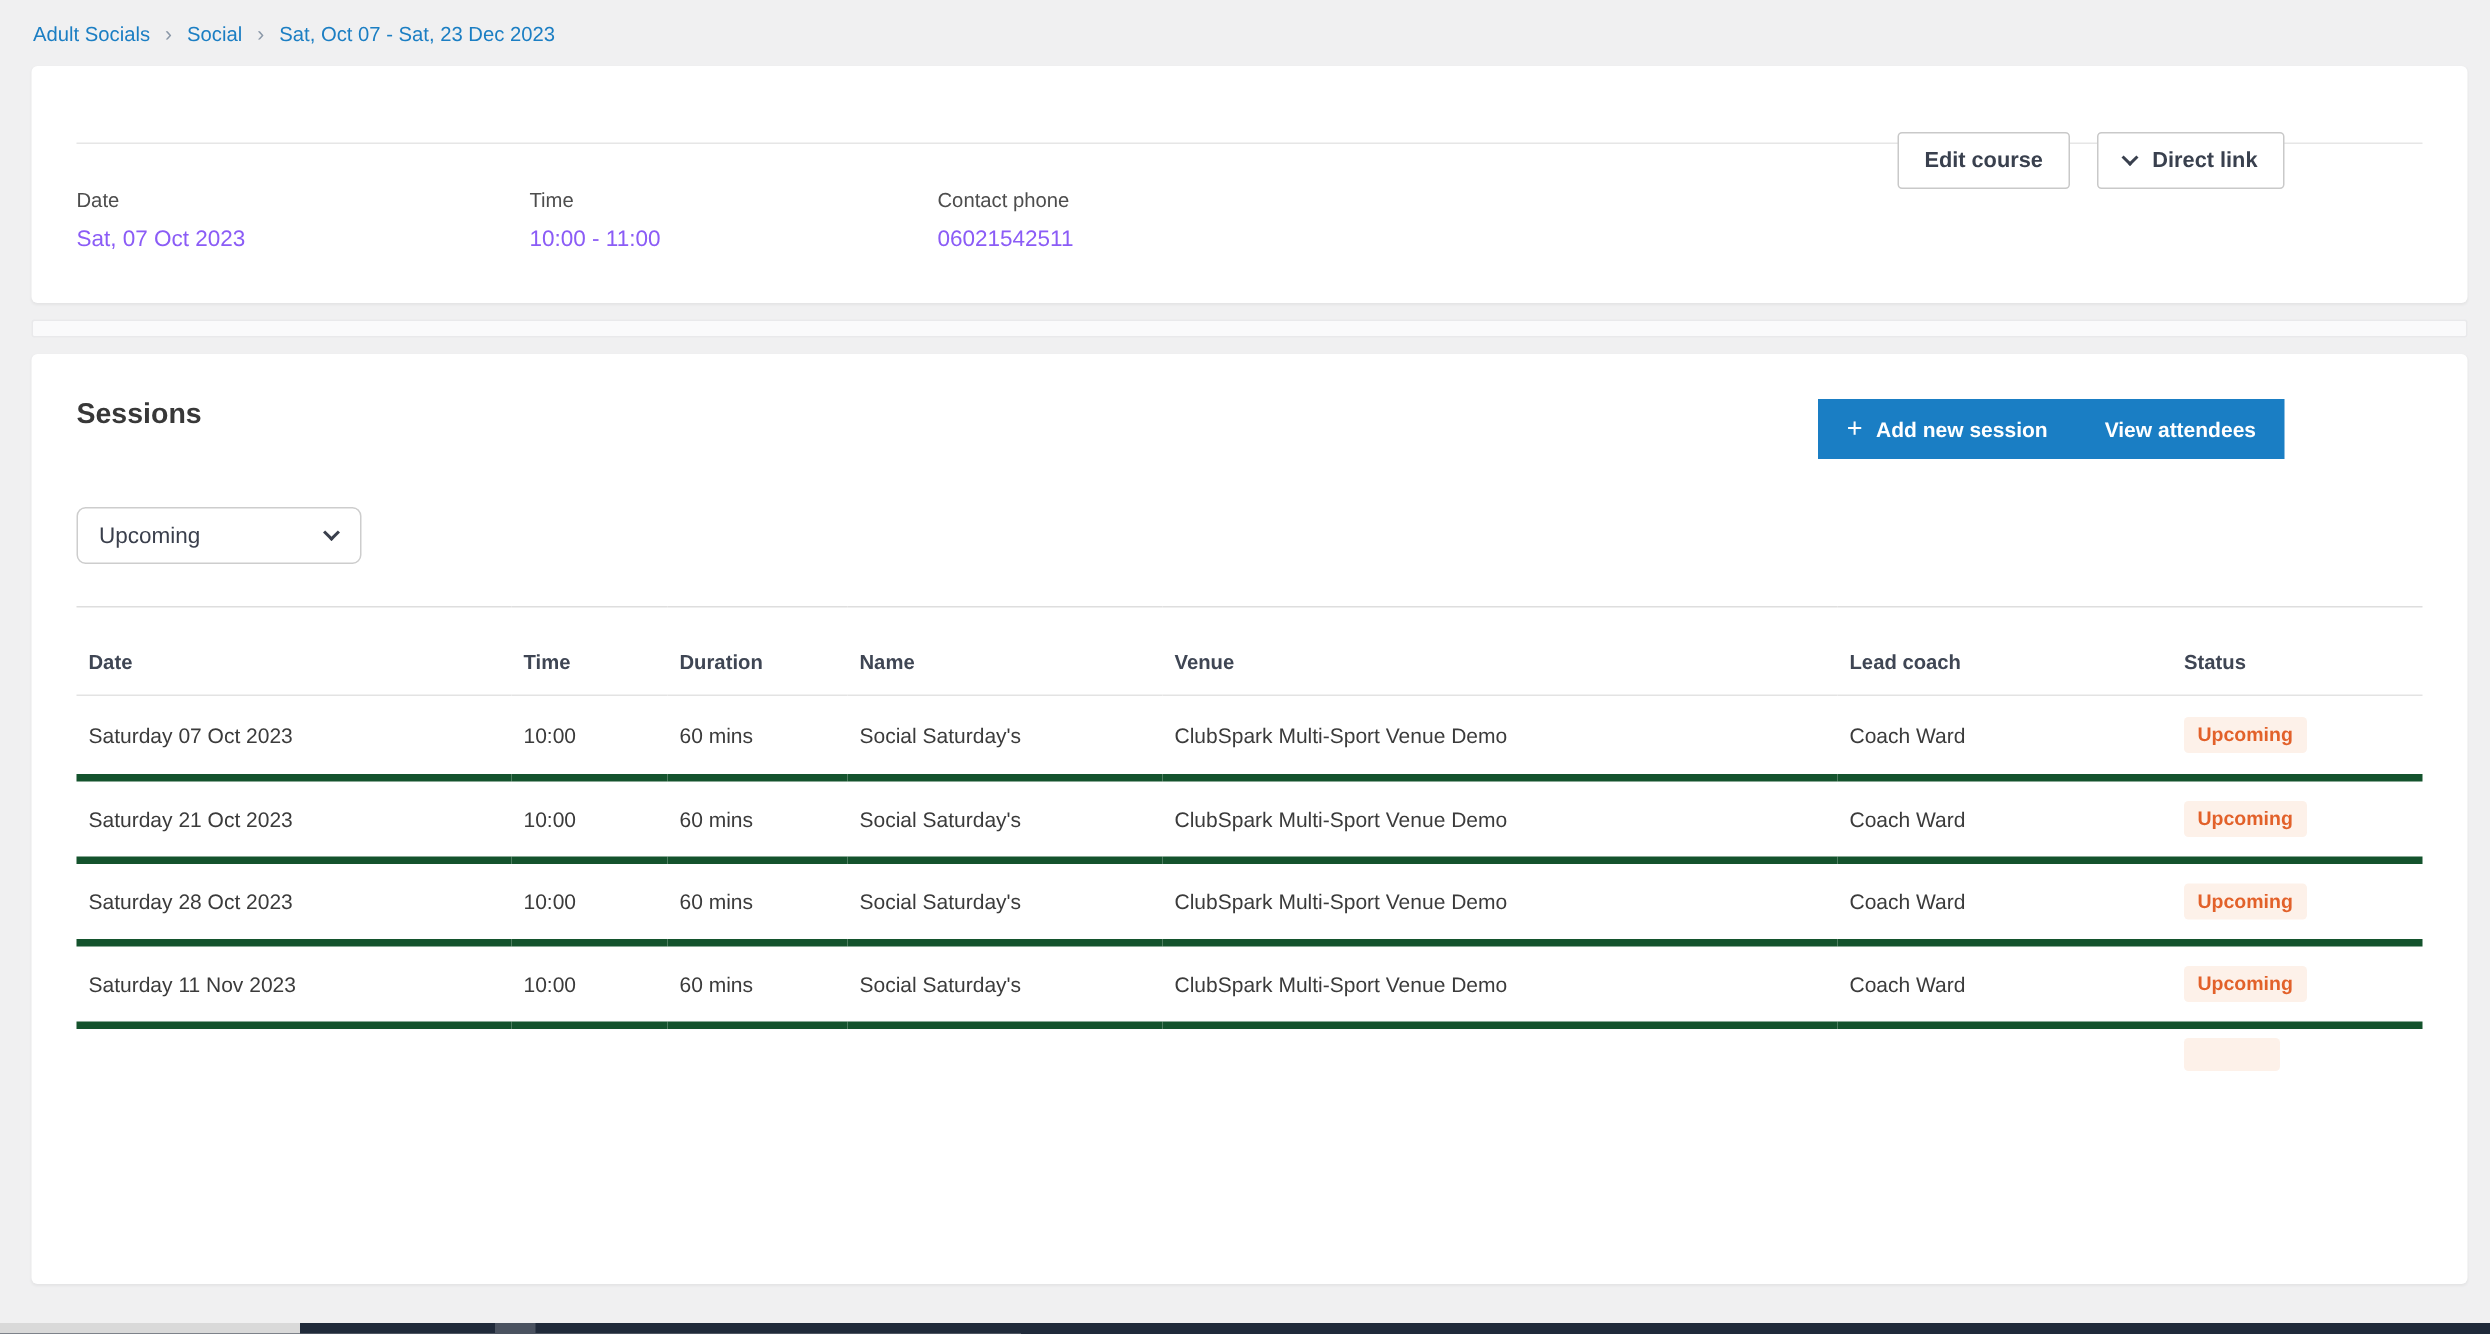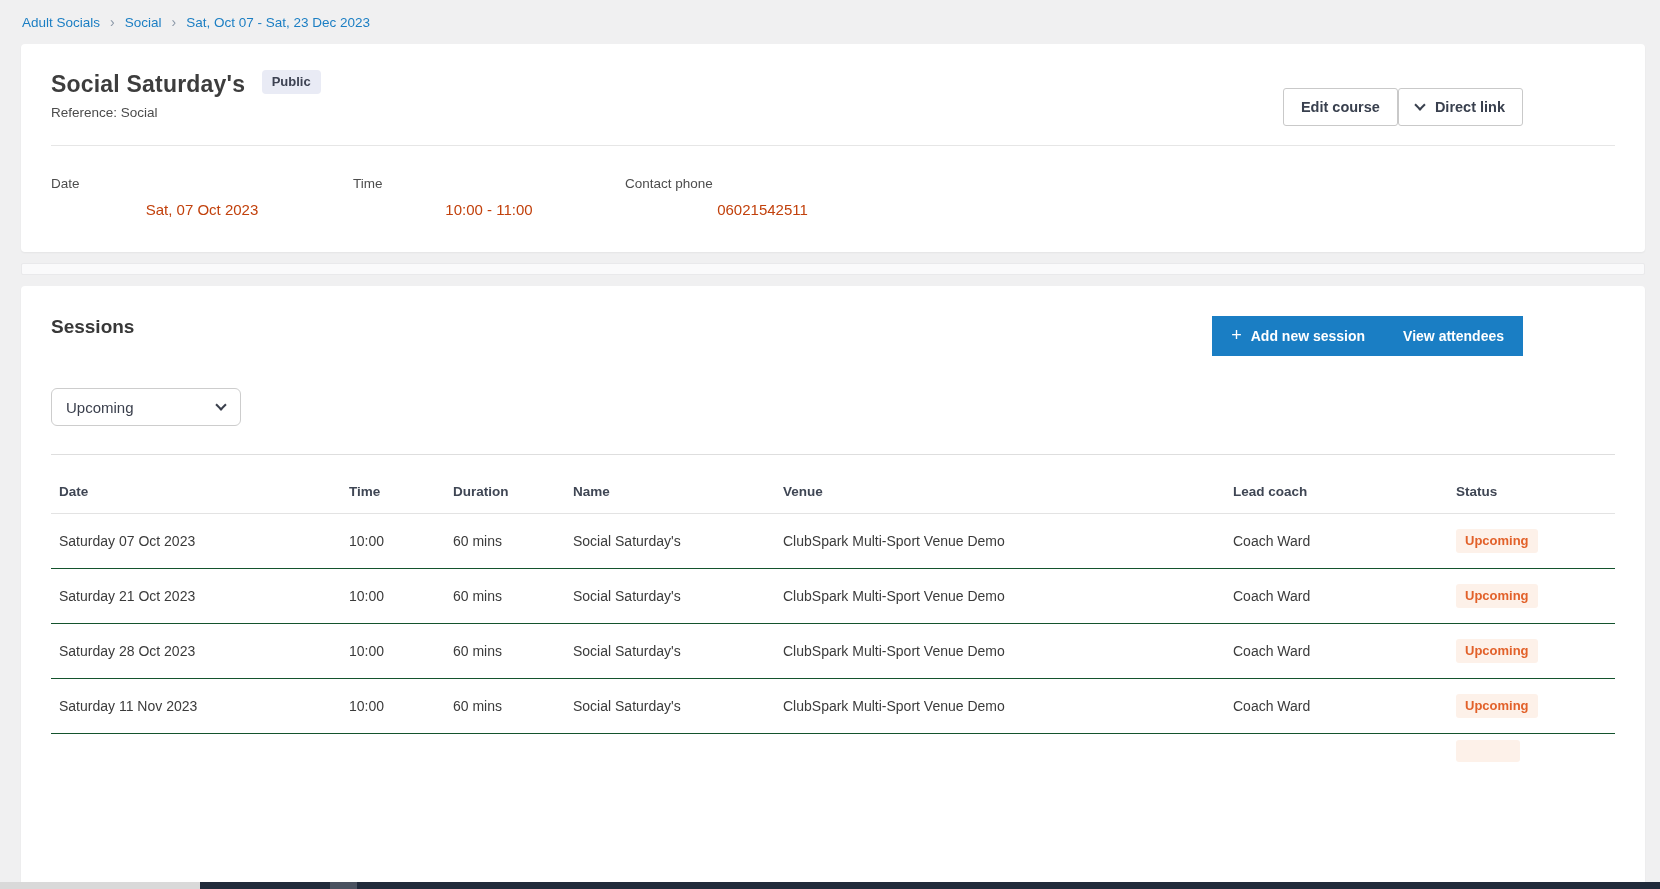--- a/index.html
+++ b/index.html
@@ -36,21 +36,21 @@
   }
   .badge-public {
     display: inline-block; vertical-align: 6px;
     margin-left: 12px;
     background: #e9ebf5; color: #3d4252;
     font-size: 13px; font-weight: 700;
     padding: 4px 10px 5px; border-radius: 4px;
   }
   .reference { margin-top: 7px; font-size: 13.5px; color: #4b4b4b; }
 
-  .header-actions { position: absolute; top: 44px; right: 122px; display: flex; gap: 0; }
+  .header-actions { position: absolute; top: 44px; right: 122px; display: flex; gap: 18px; }
   .btn-outline {
     background: #fff;
     border: 1px solid #c9c9c9; border-radius: 3px;
     height: 38px; padding: 0 17px;
     font-family: inherit;
     font-size: 14.5px; font-weight: 700; color: #39404e;
     display: flex; align-items: center; cursor: pointer;
   }
   .chev {
     display: inline-block; width: 8px; height: 8px;
@@ -61,21 +61,21 @@
 
   .card-divider { border: none; border-top: 1px solid #e6e6e6; margin-top: 25px; }
 
   .details-row { display: flex; margin-top: 30px; }
   .field { flex: 0 0 auto; }
   .field:nth-child(1) { width: 302px; }
   .field:nth-child(2) { width: 272px; }
   .field:nth-child(3) { width: 275px; }
   .field:nth-child(4) { width: 240px; }
   .field .f-label { font-size: 13.5px; color: #4d4d4d; }
-  .field .f-value { margin-top: 10px; font-size: 15px; color: #c2410c; text-align: center; }
+  .field .f-value { margin-top: 10px; font-size: 15px; color: #8b5cf6; }
 
   
   .section-strip {
     margin: 11px 15px 11px 21px; height: 12px;
     background: #fafafb;
     border: 1px solid #e9e9eb; border-radius: 2px;
   }
 
   
   .sessions-card { padding: 26px 30px 0 30px; min-height: 620px; }
@@ -107,21 +107,21 @@
     text-align: left;
     font-size: 13.5px; font-weight: 700; color: #3f4654;
     padding: 29px 0 14px 8px;
     border-top: 1px solid #dedede;
     border-bottom: 1px solid #e3e3e3;
   }
   .sessions-table td {
     height: 55px;
     padding-left: 8px;
     font-size: 14px; color: #3b3b3b;
-    border-bottom: 1px solid #14532d;
+    border-bottom: 5px solid #14532d;
   }
   .status-badge {
     display: inline-block;
     background: #fdf1e9; color: #e2612a;
     font-size: 13px; font-weight: 700;
     padding: 4px 9px 5px; border-radius: 3px;
   }
   tr.partial-row td { border-bottom: none; height: 23px; vertical-align: top; }
   .partial-badge { width: 64px; height: 22px; margin-top: 6px; }
 
@@ -135,25 +135,20 @@
 
 <nav class="breadcrumb">
   <a>Adult Socials</a>
   <span class="sep">›</span>
   <a>Social</a>
   <span class="sep">›</span>
   <span class="crumb-current">Sat, Oct 07 - Sat, 23 Dec 2023</span>
 </nav>
 
 <section class="card header-card">
-  <div>
-    <h1 class="course-title">Social Saturday's</h1>
-    <span class="badge-public">Public</span>
-    <div class="reference">Reference: Social</div>
-  </div>
 
   <div class="header-actions">
     <button class="btn-outline">Edit course</button>
     <button class="btn-outline">
       <span class="chev"></span>
       <span>Direct link</span>
     </button>
   </div>
 
   <hr class="card-divider">

